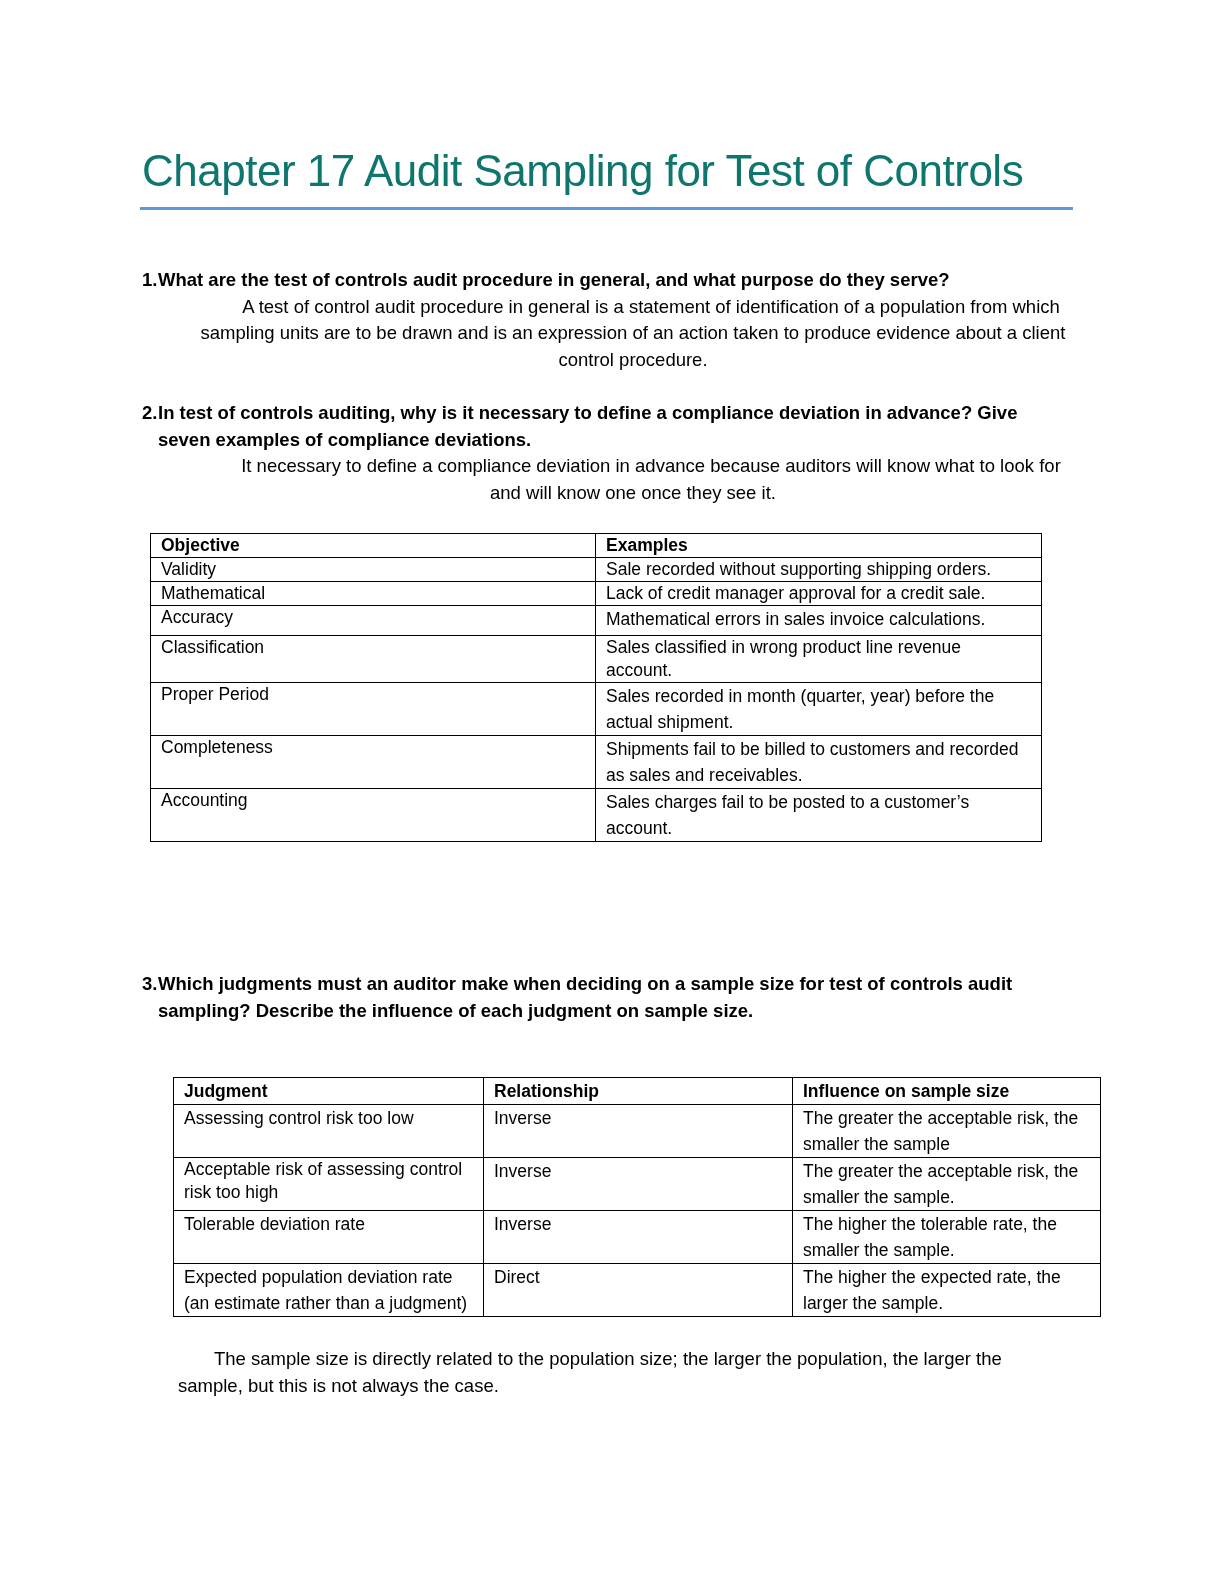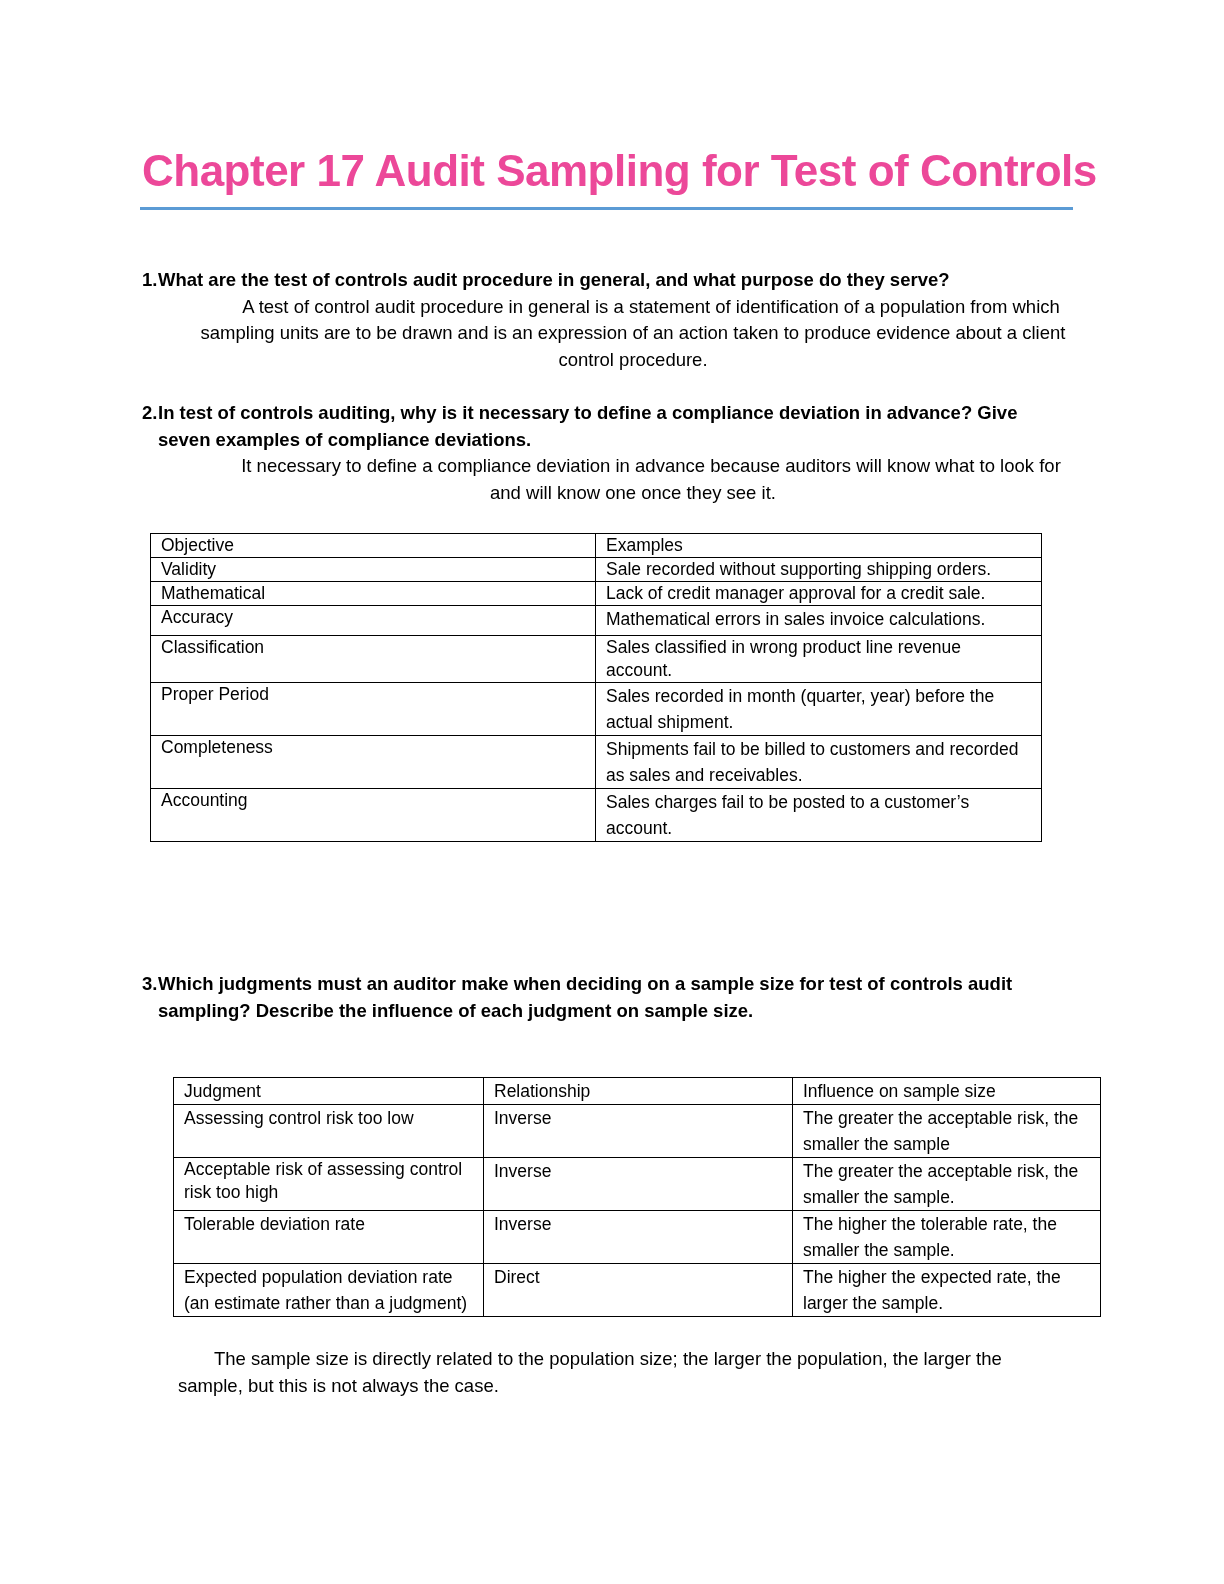--- a/index.html
+++ b/index.html
@@ -1,27 +1,27 @@
 <!DOCTYPE html>
 <html><head>
 <meta charset="utf-8">
 <style>
   html, body { margin: 0; padding: 0; background: #ffffff; }
   body { width: 1224px; height: 1584px; position: relative; overflow: hidden;
          font-family: "Liberation Sans", sans-serif; color: #000; }
-  .title { position: absolute; left: 142px; top: 146px; font-size: 44px; color: #ec4899;
-           font-family: "Liberation Sans", sans-serif; letter-spacing: -0.5px; margin: 0; font-weight: bold; }
+  .title { position: absolute; left: 142px; top: 146px; font-size: 44px; color: #0f766e;
+           font-family: "Liberation Sans", sans-serif; letter-spacing: -0.5px; margin: 0; font-weight: normal; }
   .title-rule { position: absolute; left: 140px; top: 207px; width: 933px; height: 3px; background: #5b9bd5; }
   .q { position: absolute; left: 142px; width: 930px; font-size: 18.5px; line-height: 26.5px; }
   .q .num { position: absolute; left: 0; top: 0; font-weight: bold; }
   .q .qtext { margin-left: 16px; font-weight: bold; }
   .q .ans { margin-left: 52px; text-indent: 36px; text-align: center; }
   table { position: absolute; border-collapse: collapse; font-size: 17.5px; }
   td, th { border: 1.5px solid #000; vertical-align: top; text-align: left; padding: 0 10px; line-height: 23px; }
-  th { font-weight: normal; }
+  th { font-weight: bold; }
   .t1 { left: 150px; top: 533px; width: 892px; }
   .t1 col.c1 { width: 445px; }
   .t2 { left: 173px; top: 1077px; width: 928px; }
   .t2 col.c1 { width: 310px; } .t2 col.c2 { width: 309px; }
   .t2 td, .t2 th { line-height: 26px; }
   .closing { position: absolute; left: 178px; top: 1345px; width: 880px; font-size: 18.5px; line-height: 27px; text-indent: 36px; }
 </style>
 </head>
 <body>
 

